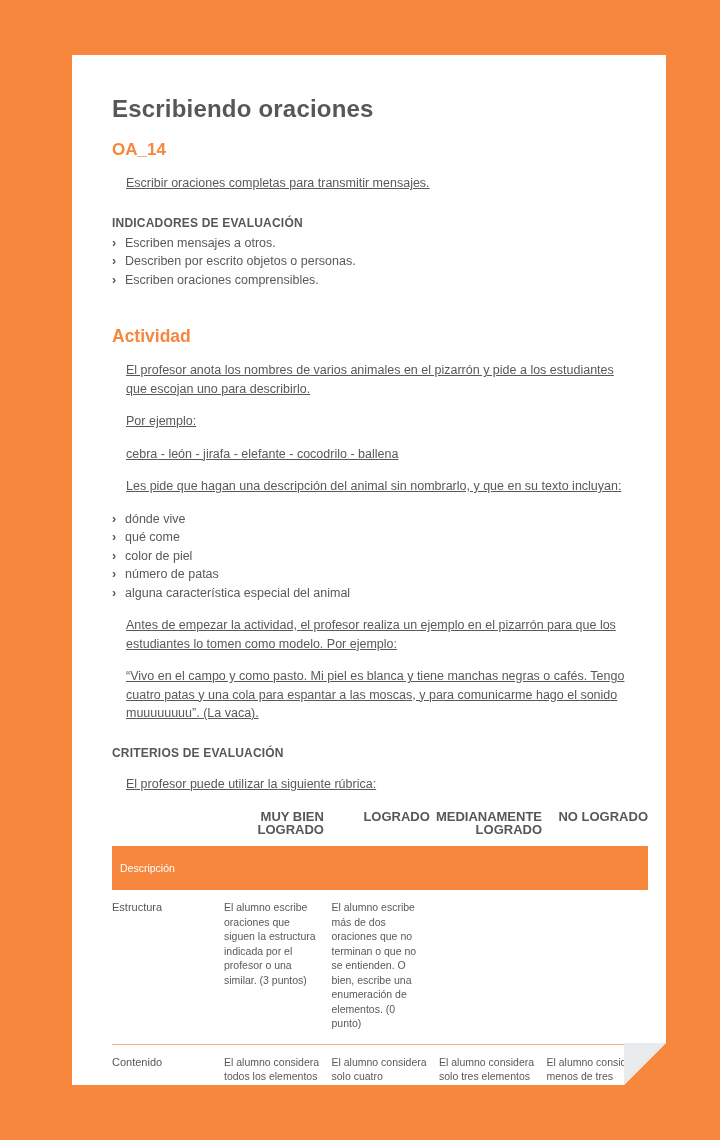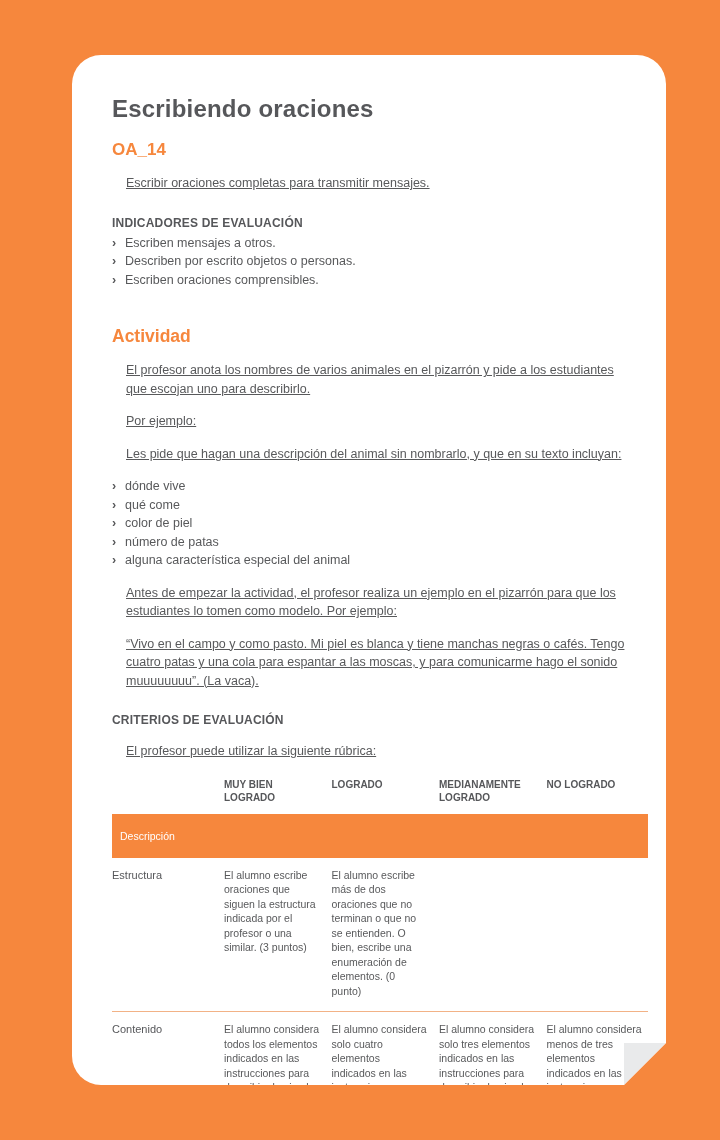--- a/index.html
+++ b/index.html
@@ -15,21 +15,20 @@
     overflow: hidden;
   }
   .card {
     position: absolute;
     left: 72px;
     top: 55px;
     width: 594px;
     height: 1030px;
     background: #ffffff;
     clip-path: polygon(0 0, 100% 0, 100% calc(100% - 42px), calc(100% - 42px) 100%, 0 100%);
-    border-radius: 29px;
   }
   .fold {
     position: absolute;
     right: 0;
     bottom: 0;
     width: 42px;
     height: 42px;
     clip-path: polygon(0 0, 100% 0, 0 100%);
     background: #e9eaeb;
   }
@@ -77,24 +76,24 @@
     flex: 0 0 13px;
     font-weight: bold;
   }
   .criteria-intro { margin-bottom: 0; }
 
   .rubric { margin-top: 17px; }
   .r-head {
     display: grid;
     grid-template-columns: 106px 1fr 1fr 1fr 1fr;
     column-gap: 6px;
-    font-size: 10px;
+    font-size: 13px;
     line-height: 13px;
     font-weight: bold;
-    text-align: left;
+    text-align: right;
     align-items: start;
     margin-bottom: 10px;
     color: #56575A;
   }
   .r-band {
     background: #F6873D;
     color: #ffffff;
     font-size: 10.5px;
     line-height: 12px;
     padding: 16px 8px;
@@ -139,20 +138,21 @@
       </div>
       <div class="bullet">
         <span class="chev">›</span>
         <span>Escriben oraciones comprensibles.</span>
       </div>
     </div>
 
     <h2 class="orange-head">Actividad</h2>
     <p>El profesor anota los nombres de varios animales en el pizarrón y pide a los estudiantes que escojan uno para describirlo.</p>
     <p>Por ejemplo:</p>
+    <p>cebra - león - jirafa - elefante - cocodrilo - ballena</p>
     <p>Les pide que hagan una descripción del animal sin nombrarlo, y que en su texto incluyan:</p>
 
     <div>
       <div class="bullet">
         <span class="chev">›</span>
         <span>dónde vive</span>
       </div>
       <div class="bullet">
         <span class="chev">›</span>
         <span>qué come</span>

